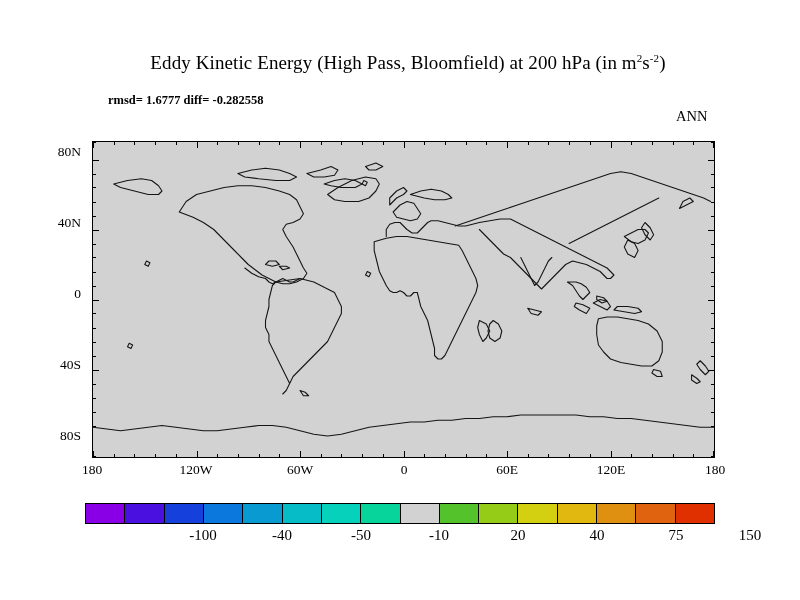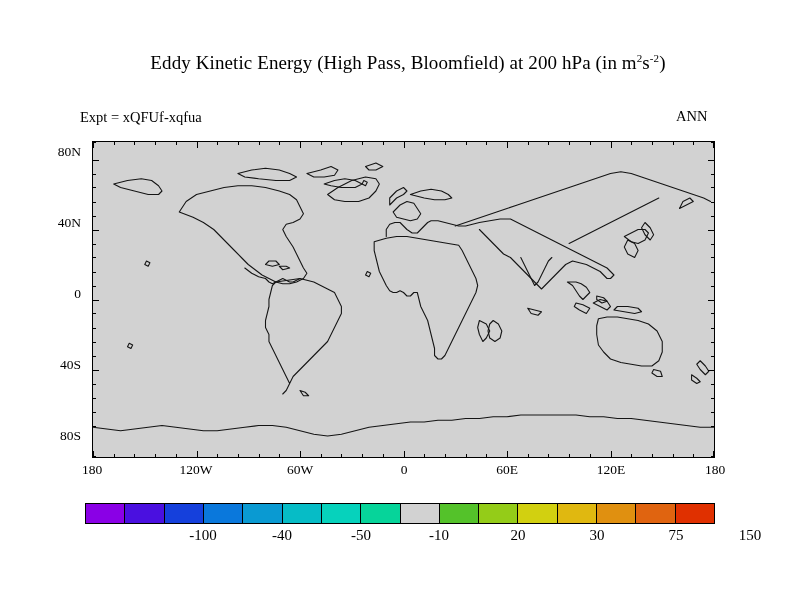--- a/index.html
+++ b/index.html
@@ -68,21 +68,21 @@
 </style>
 </head>
 <body>
 
 <div id="root">
 
   <div class="title">
     <span>Eddy Kinetic Energy (High Pass, Bloomfield) at 200 hPa (in m</span><sup>2</sup><span>s</span><sup>-2</sup><span>)</span>
   </div>
 
-  <div class="expt">Expt = xQFUf-xqfua</div>
+  <div class="rmsd">rmsd= 1.6777 diff= -0.282558</div>
   <div class="season">ANN</div>
 
   <div class="map-frame">
     <svg viewBox="0 0 360 180" preserveAspectRatio="none">
       <g class="coast" transform="translate(180,90) scale(1,-1)">
 
         <path d="M-130,50 L-126,56 L-120,60 L-112,62 L-104,64 L-96,65 L-88,65 L-80,64 L-72,62 L-66,60
                  L-62,57 L-60,53 L-58,49 L-60,46 L-64,44 L-68,43 L-70,40 L-68,36 L-66,33 L-64,30
                  L-62,26 L-60,22 L-58,18 L-56,15 L-58,12 L-62,10 L-66,9 L-70,9 L-74,10 L-78,12
                  L-82,14 L-86,17 L-90,20 L-94,24 L-98,28 L-102,32 L-106,36 L-110,40 L-116,44 L-122,47 Z"></path>
@@ -307,17 +307,17 @@
       <span style="background: rgb(224, 144, 16);"></span>
       <span style="background: rgb(224, 100, 16);"></span>
       <span style="background: rgb(224, 48, 0);"></span>
     </div>
 
   <div class="cblab" style="left:203px">-100</div>
   <div class="cblab" style="left:282px">-40</div>
   <div class="cblab" style="left:361px">-50</div>
   <div class="cblab" style="left:439px">-10</div>
   <div class="cblab" style="left:518px">20</div>
-  <div class="cblab" style="left:597px">30</div>
+  <div class="cblab" style="left:597px">40</div>
   <div class="cblab" style="left:676px">75</div>
   <div class="cblab" style="left:750px">150</div>
 
 </div>
 
 </body></html>

